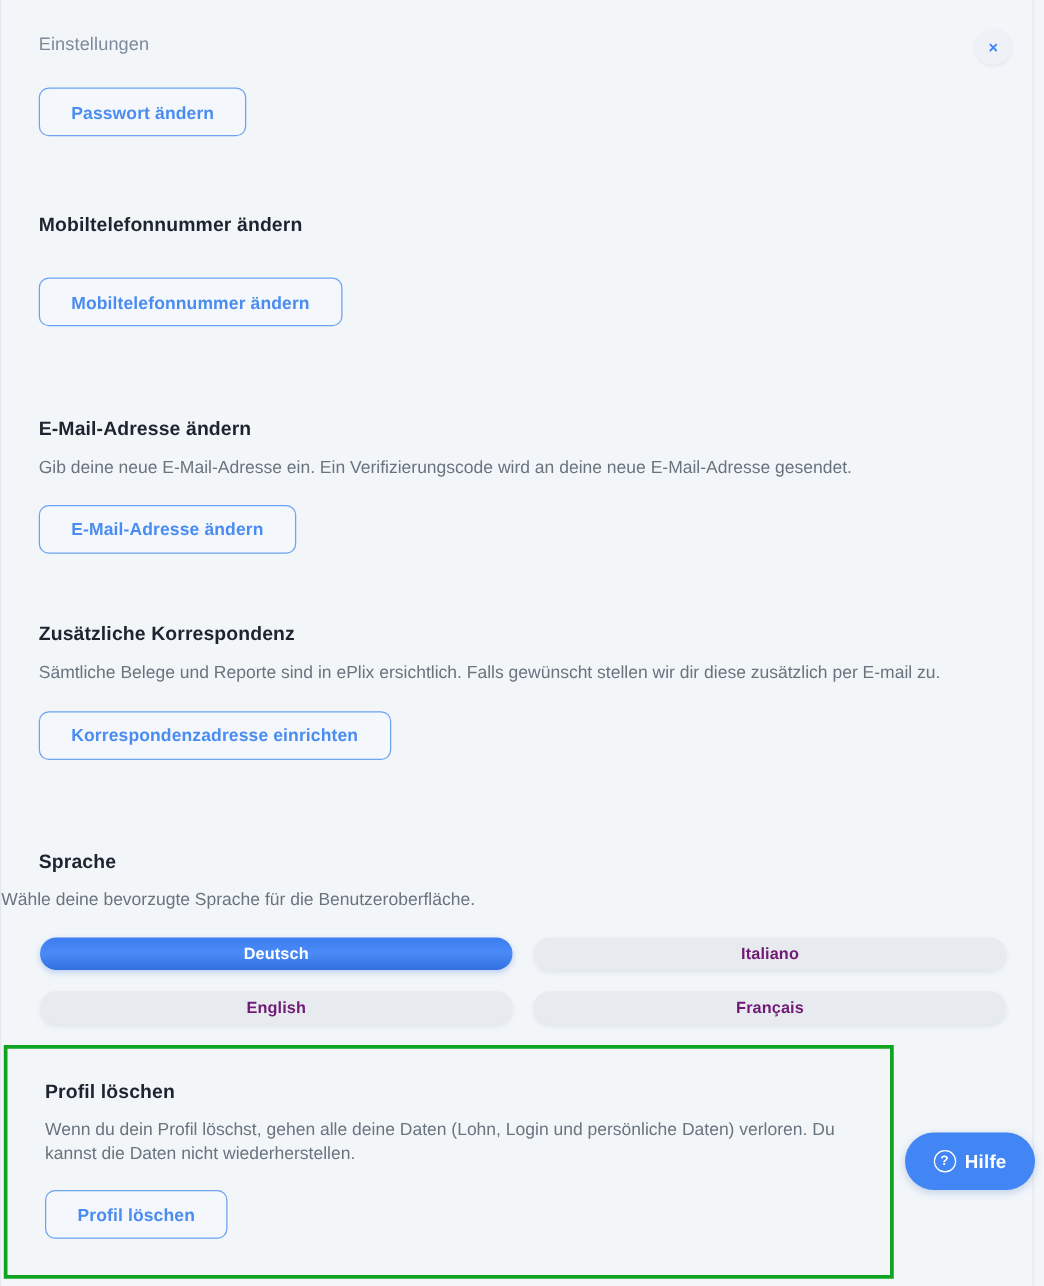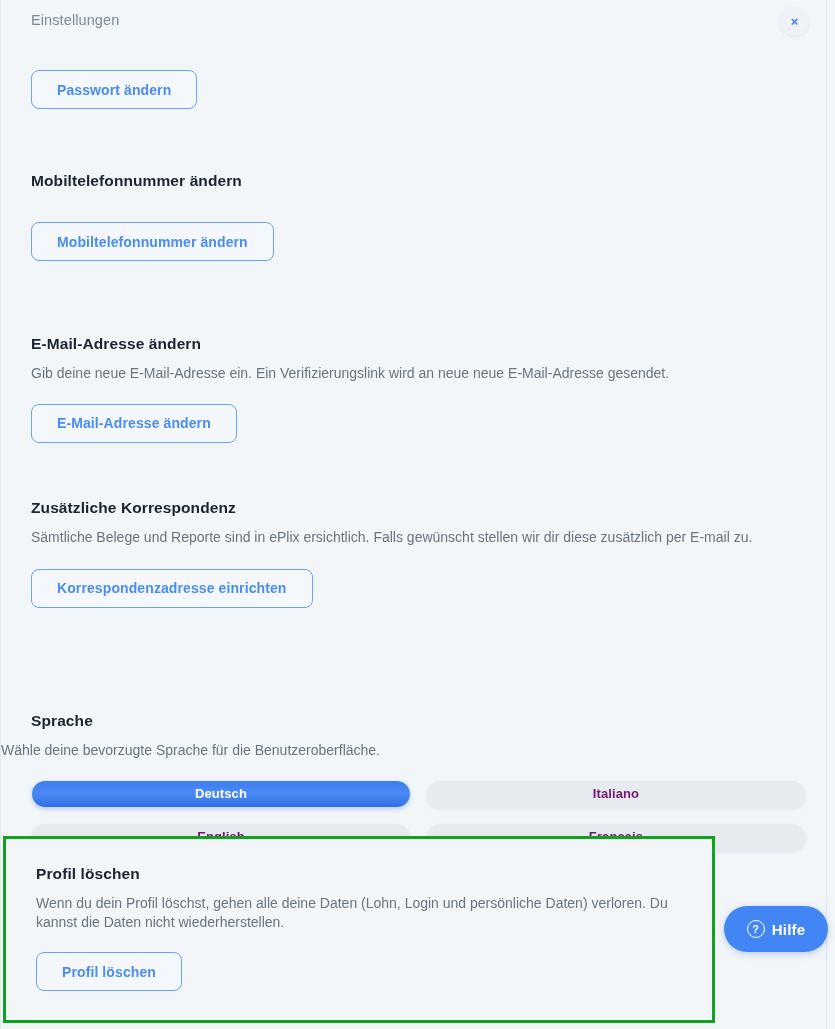--- a/index.html
+++ b/index.html
@@ -34,21 +34,21 @@
     right: 8px;
     top: 0;
     bottom: 0;
     width: 1px;
     background: #e1e7ee;
   }
 
   
   #header {
     position: absolute;
-    left: 0; top: 0; right: 0;
+    left: 0; top: 16px; right: 0;
     height: 46px;
   }
 
   #modal-title {
     position: absolute;
     left: 30px;
     top: 12px;
     font-size: 14.5px;
     color: #7d8a99;
     letter-spacing: .1px;
@@ -228,31 +228,31 @@
       <button class="outline-btn">Passwort ändern</button>
     </div>
 
     <div class="section" style="top:126px;">
       <div class="section-title">Mobiltelefonnummer ändern</div>
       <button class="outline-btn" style="margin-top:21px;">Mobiltelefonnummer ändern</button>
     </div>
 
     <div class="section" style="top:289px;">
       <div class="section-title">E-Mail-Adresse ändern</div>
-      <div class="section-desc">Gib deine neue E-Mail-Adresse ein. Ein Verifizierungslink wird an neue neue E-Mail-Adresse gesendet.</div>
+      <div class="section-desc">Gib deine neue E-Mail-Adresse ein. Ein Verifizierungscode wird an deine neue E-Mail-Adresse gesendet.</div>
       <button class="outline-btn" style="margin-top:21px;">E-Mail-Adresse ändern</button>
     </div>
 
     <div class="section" style="top:453px;">
       <div class="section-title">Zusätzliche Korrespondenz</div>
       <div class="section-desc">Sämtliche Belege und Reporte sind in ePlix ersichtlich. Falls gewünscht stellen wir dir diese zusätzlich per E-mail zu.</div>
       <button class="outline-btn" style="margin-top:22px;">Korrespondenzadresse einrichten</button>
     </div>
 
-    <div class="section" style="top:666px; padding:0;">
+    <div class="section" style="top:635px; padding:0;">
       <div class="section-title" style="margin-left:30px;">Sprache</div>
       <div class="section-desc" style="">Wähle deine bevorzugte Sprache für die Benutzeroberfläche.</div>
 
       <div id="lang-grid" style="margin-top:21px;">
         <button class="lang-pill col-left row-1 active">Deutsch</button>
         <button class="lang-pill col-right row-1">Italiano</button>
         <button class="lang-pill col-left row-2">English</button>
         <button class="lang-pill col-right row-2">Français</button>
       </div>
     </div>

